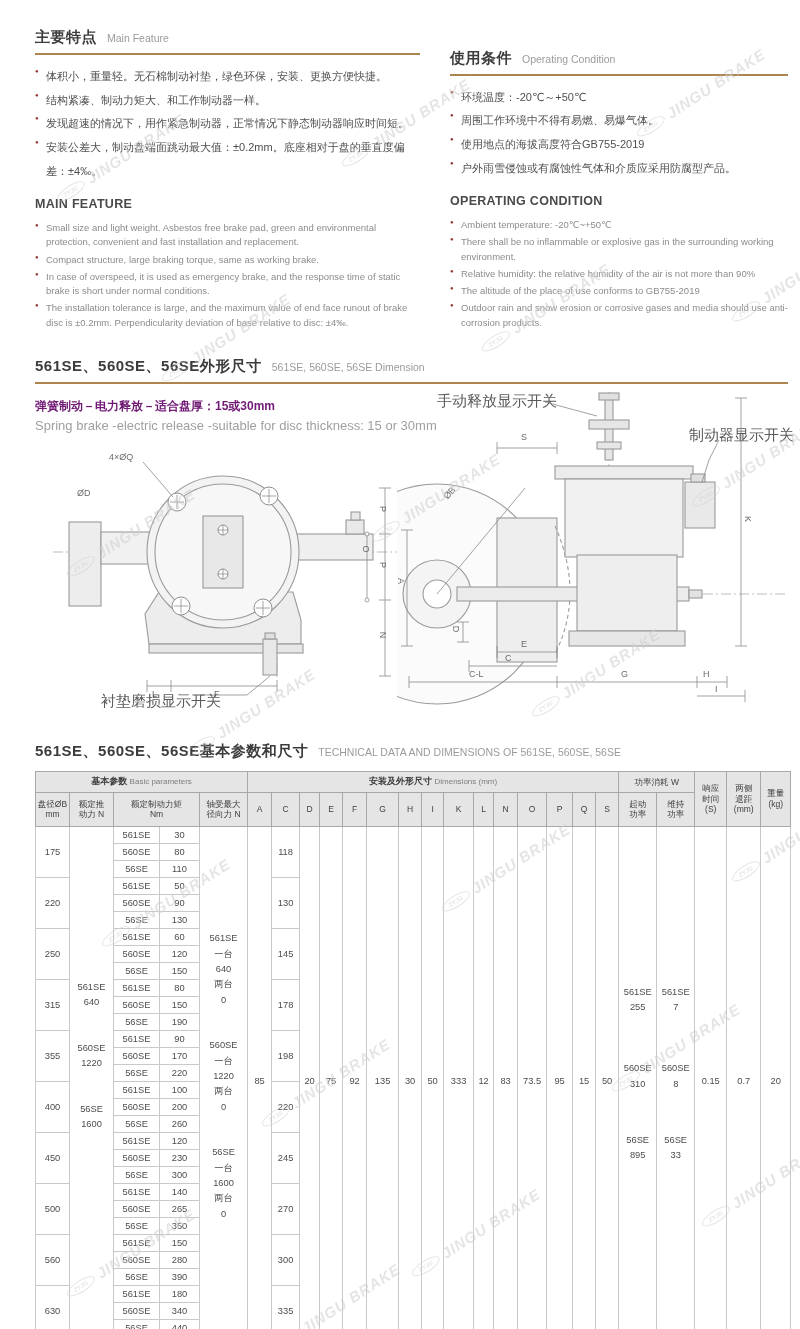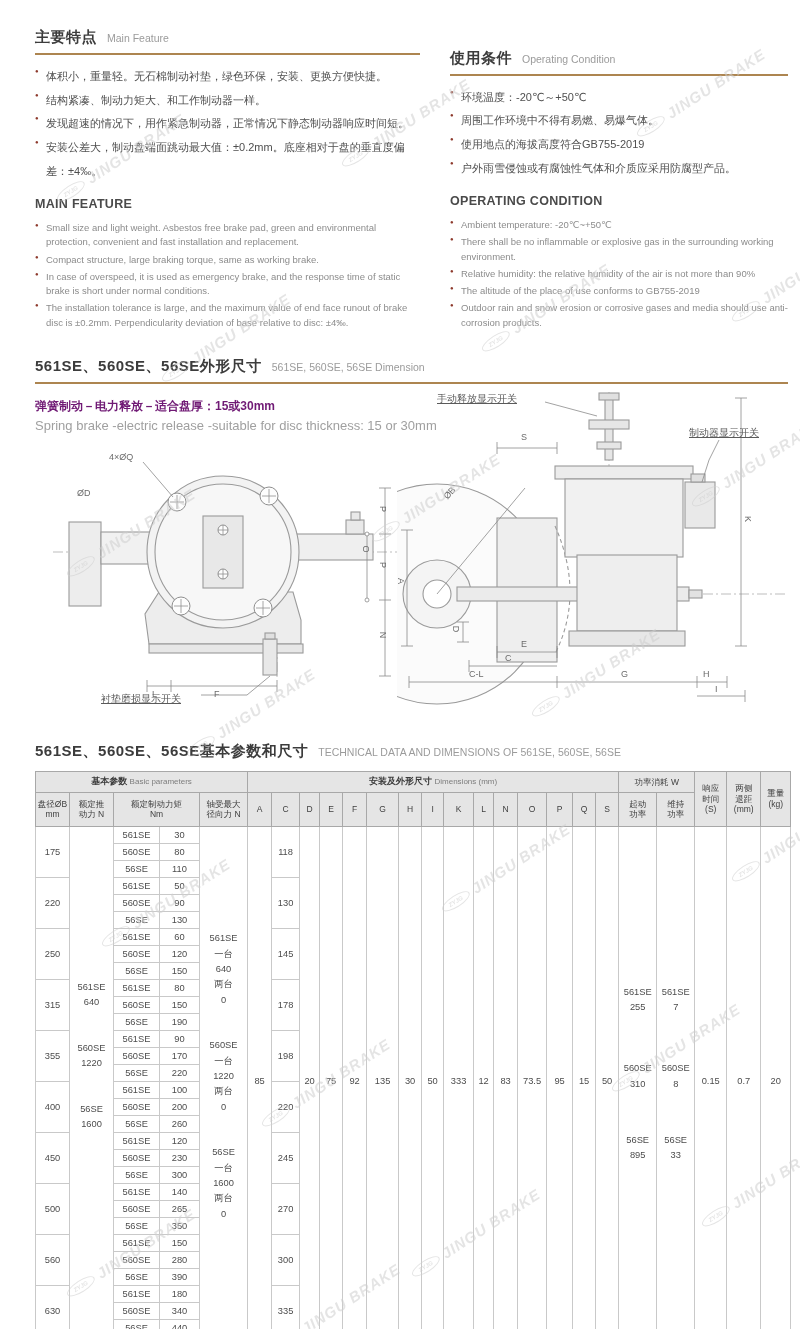--- a/index.html
+++ b/index.html
@@ -34,21 +34,21 @@
   .dim-section{margin-top:24px;}
   .drawarea{position:relative;height:338px;margin-top:6px;}
   .subtitle{position:absolute;left:0;top:8px;}
   .subtitle .zh{font-size:12px;font-weight:bold;color:#701a75;}
   .subtitle .en{font-size:13px;color:#a0a0a0;margin-top:3px;}
   .drawing{position:absolute;}
   .drawing svg{display:block;}
   #drawL{left:16px;top:52px;width:355px;height:268px;}
   #drawR{left:362px;top:0;width:392px;height:318px;}
   .dlbl{position:absolute;font-size:9px;color:#6b6b6b;white-space:nowrap;}
-  .dlbl.cn{font-size:10px;color:#5a5a5a;text-decoration:underline;}
+  .dlbl.cn{font-size:15px;color:#5a5a5a;}
   .rot{transform:rotate(90deg);transform-origin:center;}
   
   .lbl-holeq{left:58px;top:10px;}  .lbl-od{left:26px;top:46px;}
   .lbl-p1{left:329px;top:62px;}    .lbl-o{left:311px;top:102px;}
   .lbl-p2{left:329px;top:118px;}   .lbl-n{left:329px;top:188px;}
   .lbl-l{left:101px;top:247px;}    .lbl-f{left:163px;top:247px;}
   .lbl-wear{left:50px;top:250px;}
   
   .lbl-mr{left:40px;top:2px;}      .lbl-bs{left:292px;top:36px;}
   .lbl-s{left:124px;top:42px;}     .lbl-b{left:46px;top:98px;transform:rotate(-48deg);}

